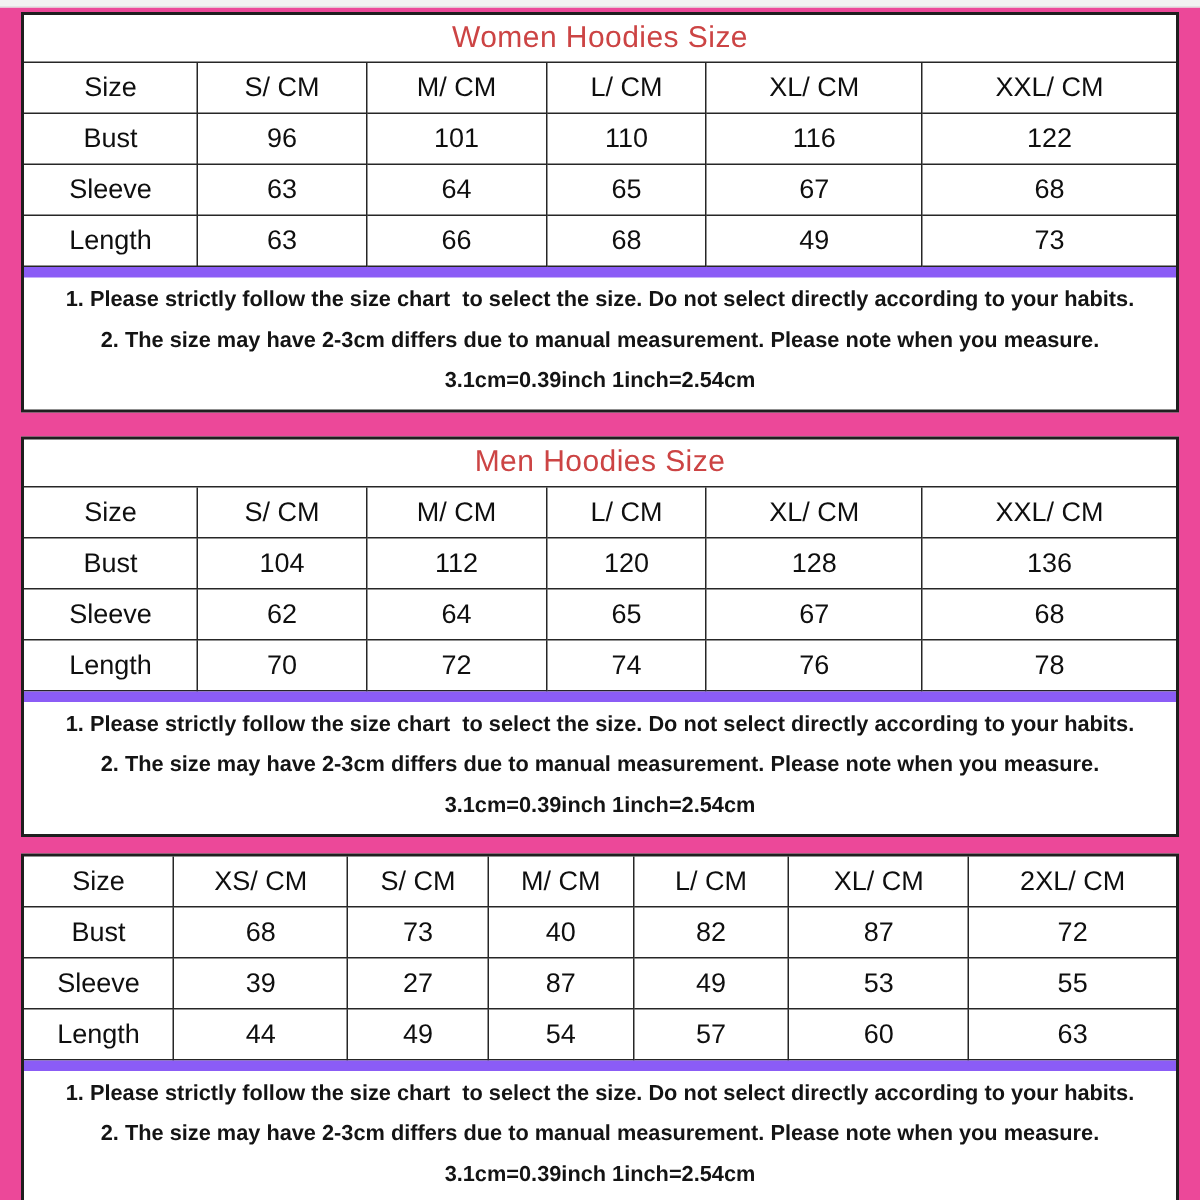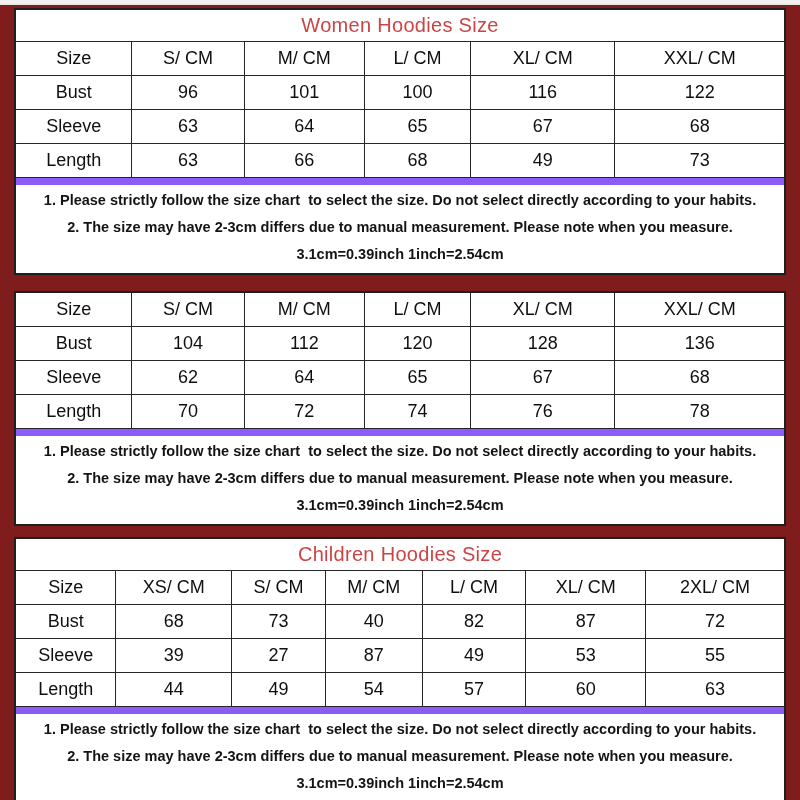--- a/index.html
+++ b/index.html
@@ -6,21 +6,21 @@
     margin: 0;
     padding: 0;
     background: #ffffff;
     width: 800px;
     font-family: "Liberation Sans", sans-serif;
     -webkit-font-smoothing: antialiased;
   }
   .page {
     width: 800px;
     height: 800px;
-    background: #7f1d1d;
+    background: #ec4899;
     overflow: hidden;
   }
   .top-strip {
     height: 4px;
     background: #f2f2f2;
     border-bottom: 1px solid #e3e3e3;
   }
   .size-table {
     margin: 0 14px;
     border: 2px solid #1f1f1f;
@@ -112,21 +112,21 @@
           <th>S/ CM</th>
           <th>M/ CM</th>
           <th>L/ CM</th>
           <th>XL/ CM</th>
           <th>XXL/ CM</th>
         </tr>
         <tr>
           <td>Bust</td>
           <td>96</td>
           <td>101</td>
-          <td>100</td>
+          <td>110</td>
           <td>116</td>
           <td>122</td>
         </tr>
         <tr>
           <td>Sleeve</td>
           <td>63</td>
           <td>64</td>
           <td>65</td>
           <td>67</td>
           <td>68</td>
@@ -142,20 +142,21 @@
       </tbody>
     </table>
     <div class="notes">
       <div class="note-line">1. Please strictly follow the size chart  to select the size. Do not select directly according to your habits.</div>
       <div class="note-line">2. The size may have 2-3cm differs due to manual measurement. Please note when you measure.</div>
       <div class="note-line">3.1cm=0.39inch 1inch=2.54cm</div>
     </div>
   </section>
 
   <section class="size-table t2">
+    <div class="table-title">Men Hoodies Size</div>
     <table class="size-grid cols-adult">
       <colgroup>
           <col>
           <col>
           <col>
           <col>
           <col>
           <col>
         </colgroup>
       <tbody>
@@ -194,21 +195,20 @@
       </tbody>
     </table>
     <div class="notes">
       <div class="note-line">1. Please strictly follow the size chart  to select the size. Do not select directly according to your habits.</div>
       <div class="note-line">2. The size may have 2-3cm differs due to manual measurement. Please note when you measure.</div>
       <div class="note-line">3.1cm=0.39inch 1inch=2.54cm</div>
     </div>
   </section>
 
   <section class="size-table t3">
-    <div class="table-title">Children Hoodies Size</div>
     <table class="size-grid cols-child">
       <colgroup>
           <col>
           <col>
           <col>
           <col>
           <col>
           <col>
           <col>
         </colgroup>

